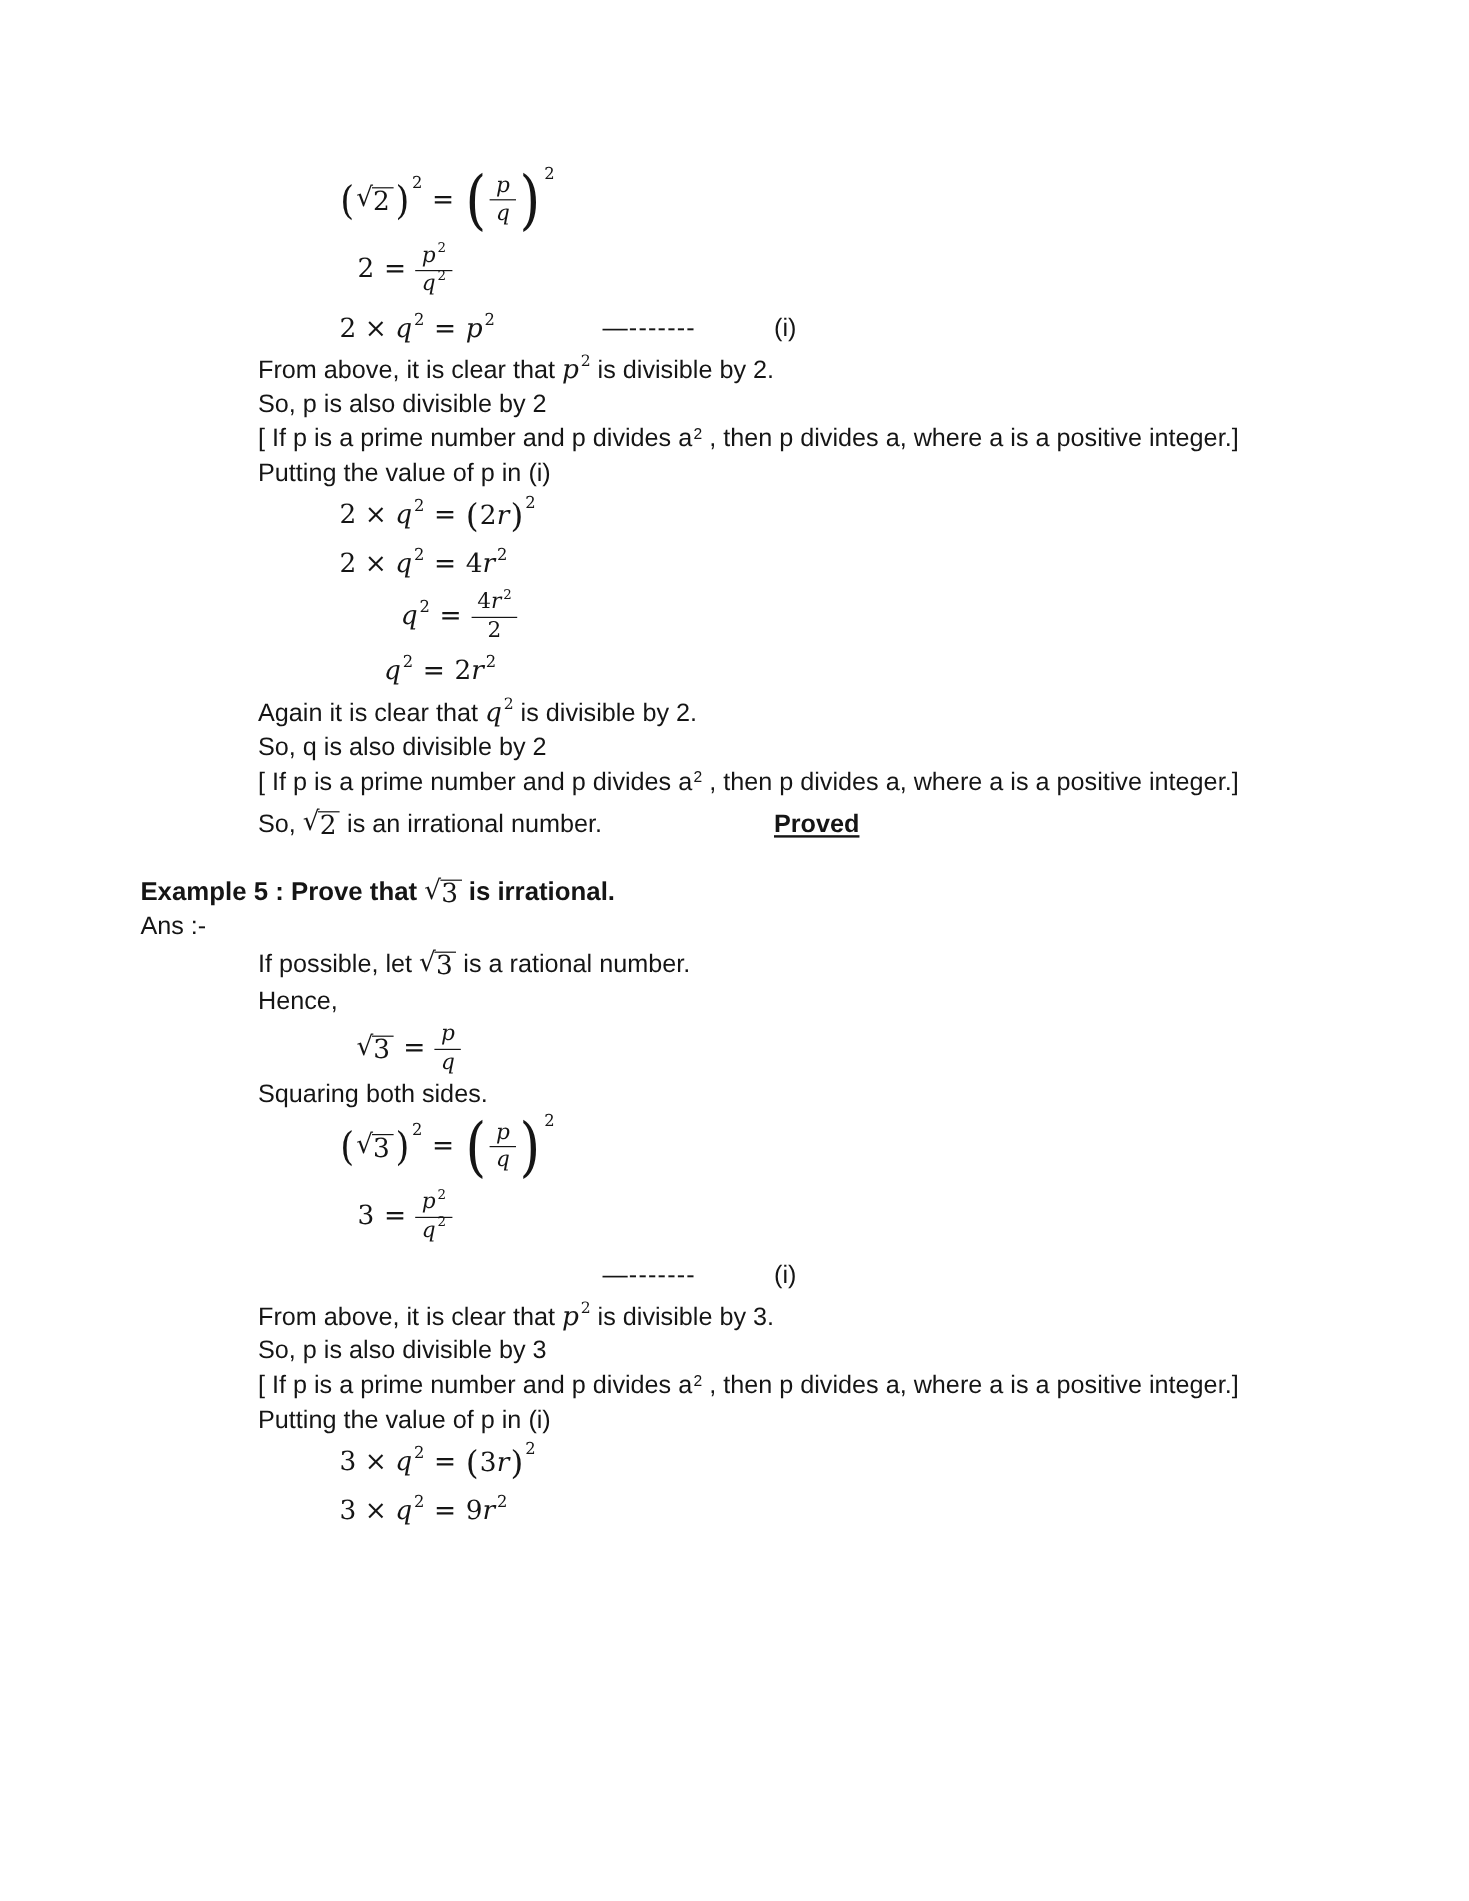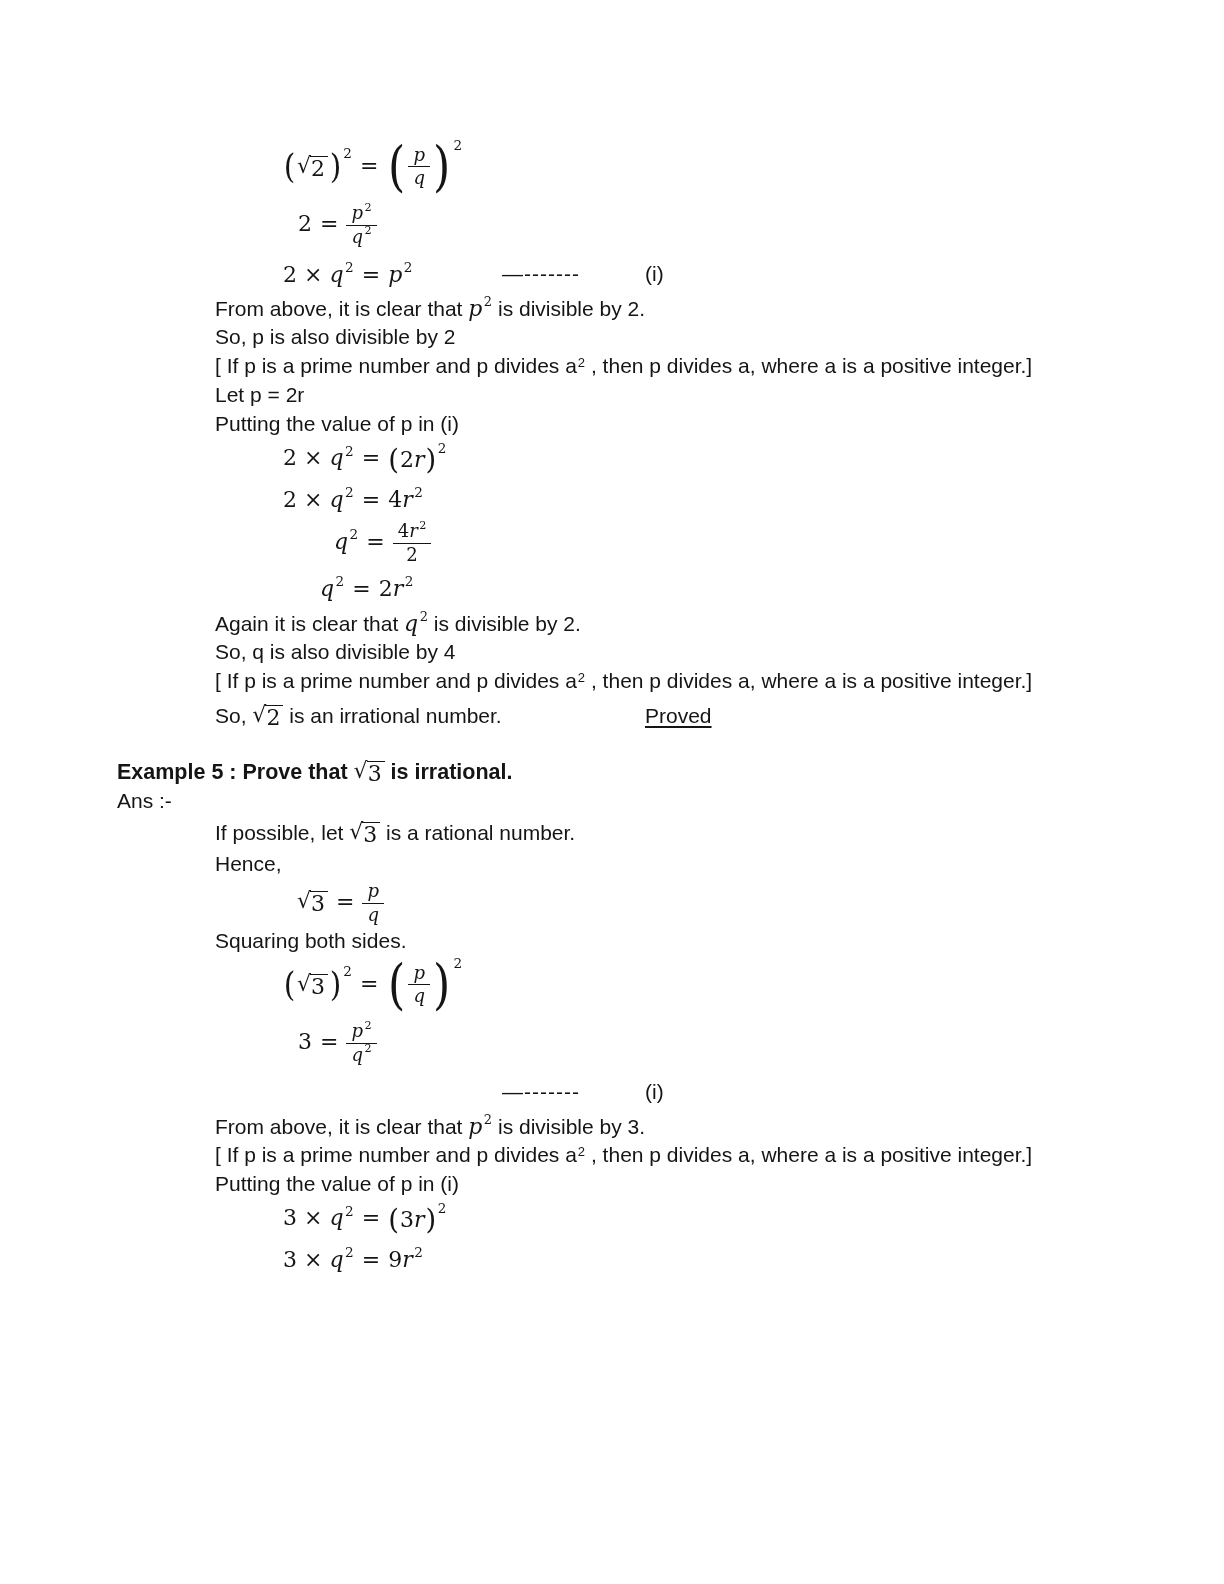--- a/index.html
+++ b/index.html
@@ -53,21 +53,21 @@
   .g{display:inline-flex;align-items:center;vertical-align:middle;}
   .par{font-family:"DejaVu Serif", serif;display:inline-block;line-height:0.95;}
   .par.big{font-size:2.45em;transform:scaleX(0.82);line-height:0.9;}
   .par.med{font-size:1.5em;transform:scaleX(0.9);}
   .par.sm{font-size:1.25em;}
   .gbody{display:inline-block;padding:0 1px;}
   .gsup{align-self:flex-start;top:-0.45em;}
   
   .dash{position:absolute;left:502px;top:50%;transform:translateY(-50%);font-size:21px;letter-spacing:1px;}
   .ref{position:absolute;left:645px;top:50%;transform:translateY(-50%);font-size:21px;}
-  .proved{position:absolute;left:645px;top:50%;transform:translateY(-50%);font-size:21px;font-weight:400;text-decoration:underline;text-underline-offset:3px;}
+  .proved{position:absolute;left:645px;top:50%;transform:translateY(-50%);font-size:21px;font-weight:700;text-decoration:underline;text-underline-offset:3px;}
   .note{position:absolute;left:415px;top:50%;transform:translateY(-50%);font-size:21px;white-space:pre;}
   .note .v{font-size:22px;}
 </style>
 </head>
 <body>
 
 <div class="page">
   <div id="doc">
       <div class="line k-eq ind-e1 h-tall">
         <span class="eqbody"><span class="g"><span class="par med">(</span><span class="gbody"><span class="sqrt">
@@ -86,42 +86,39 @@
       <div class="line k-text ind-b h-text">
         <span class="eqbody"><span class="t">From above, it is clear that </span><span class="v">p</span><span class="sup">2</span><span class="t"> is divisible by 2.</span></span>
       </div>
       <div class="line k-text ind-b h-text">
         <span class="eqbody"><span class="t">So, p is also divisible by 2</span></span>
       </div>
       <div class="line k-text ind-b h-text">
         <span class="eqbody"><span class="t">[ If p is a prime number and p divides a</span><span class="ssup">2</span><span class="t"> , then p divides a, where a is a positive integer.]</span></span>
       </div>
       <div class="line k-text ind-b h-text">
-        <span class="eqbody"><span class="t">Let p = 2r</span></span>
-      </div>
-      <div class="line k-text ind-b h-text">
         <span class="eqbody"><span class="t">Putting the value of p in (i)</span></span>
       </div>
       <div class="line k-eq ind-e1 h-short">
         <span class="eqbody"><span class="n">2</span><span class="op">×</span><span class="v">q</span><span class="sup">2</span><span class="rel">=</span><span class="g"><span class="par sm">(</span><span class="gbody"><span class="n">2</span><span class="v">r</span></span><span class="par sm">)</span><span class="sup gsup">2</span></span></span>
       </div>
       <div class="line k-eq ind-e1 h-short">
         <span class="eqbody"><span class="n">2</span><span class="op">×</span><span class="v">q</span><span class="sup">2</span><span class="rel">=</span><span class="n">4</span><span class="v">r</span><span class="sup">2</span></span>
       </div>
       <div class="line k-eq ind-e3 h-mid">
         <span class="eqbody"><span class="v">q</span><span class="sup">2</span><span class="rel">=</span><span class="frac"><span class="num"><span class="n">4</span><span class="v">r</span><span class="sup">2</span></span><span class="den"><span class="n">2</span></span></span></span>
       </div>
       <div class="line k-eq ind-e3 h-short2">
         <span class="eqbody"><span class="v">q</span><span class="sup">2</span><span class="rel">=</span><span class="n">2</span><span class="v">r</span><span class="sup">2</span></span>
       </div>
       <div class="line k-text ind-b h-text">
         <span class="eqbody"><span class="t">Again it is clear that </span><span class="v">q</span><span class="sup">2</span><span class="t"> is divisible by 2.</span></span>
       </div>
       <div class="line k-text ind-b h-text">
-        <span class="eqbody"><span class="t">So, q is also divisible by 4</span></span>
+        <span class="eqbody"><span class="t">So, q is also divisible by 2</span></span>
       </div>
       <div class="line k-text ind-b h-text">
         <span class="eqbody"><span class="t">[ If p is a prime number and p divides a</span><span class="ssup">2</span><span class="t"> , then p divides a, where a is a positive integer.]</span></span>
       </div>
       <div class="line k-text ind-b h-sqrtline">
         <span class="eqbody"><span class="t">So, </span><span class="sqrt">
             <span class="radsym">√</span>
             <span class="radicand">2</span>
           </span><span class="t"> is an irrational number.</span></span>
         <span class="proved">Proved</span>
@@ -163,20 +160,23 @@
         <span class="eqbody"><span class="n">3</span><span class="rel">=</span><span class="frac"><span class="num"><span class="v">p</span><span class="sup">2</span></span><span class="den"><span class="v">q</span><span class="sup">2</span></span></span></span>
       </div>
       <div class="line k-eq ind-e1 h-short">
         <span class="dash">—-------</span>
         <span class="ref">(i)</span>
       </div>
       <div class="line k-text ind-b h-text">
         <span class="eqbody"><span class="t">From above, it is clear that </span><span class="v">p</span><span class="sup">2</span><span class="t"> is divisible by 3.</span></span>
       </div>
       <div class="line k-text ind-b h-text">
+        <span class="eqbody"><span class="t">So, p is also divisible by 3</span></span>
+      </div>
+      <div class="line k-text ind-b h-text">
         <span class="eqbody"><span class="t">[ If p is a prime number and p divides a</span><span class="ssup">2</span><span class="t"> , then p divides a, where a is a positive integer.]</span></span>
       </div>
       <div class="line k-text ind-b h-text">
         <span class="eqbody"><span class="t">Putting the value of p in (i)</span></span>
       </div>
       <div class="line k-eq ind-e1 h-short">
         <span class="eqbody"><span class="n">3</span><span class="op">×</span><span class="v">q</span><span class="sup">2</span><span class="rel">=</span><span class="g"><span class="par sm">(</span><span class="gbody"><span class="n">3</span><span class="v">r</span></span><span class="par sm">)</span><span class="sup gsup">2</span></span></span>
       </div>
       <div class="line k-eq ind-e1 h-short">
         <span class="eqbody"><span class="n">3</span><span class="op">×</span><span class="v">q</span><span class="sup">2</span><span class="rel">=</span><span class="n">9</span><span class="v">r</span><span class="sup">2</span></span>

